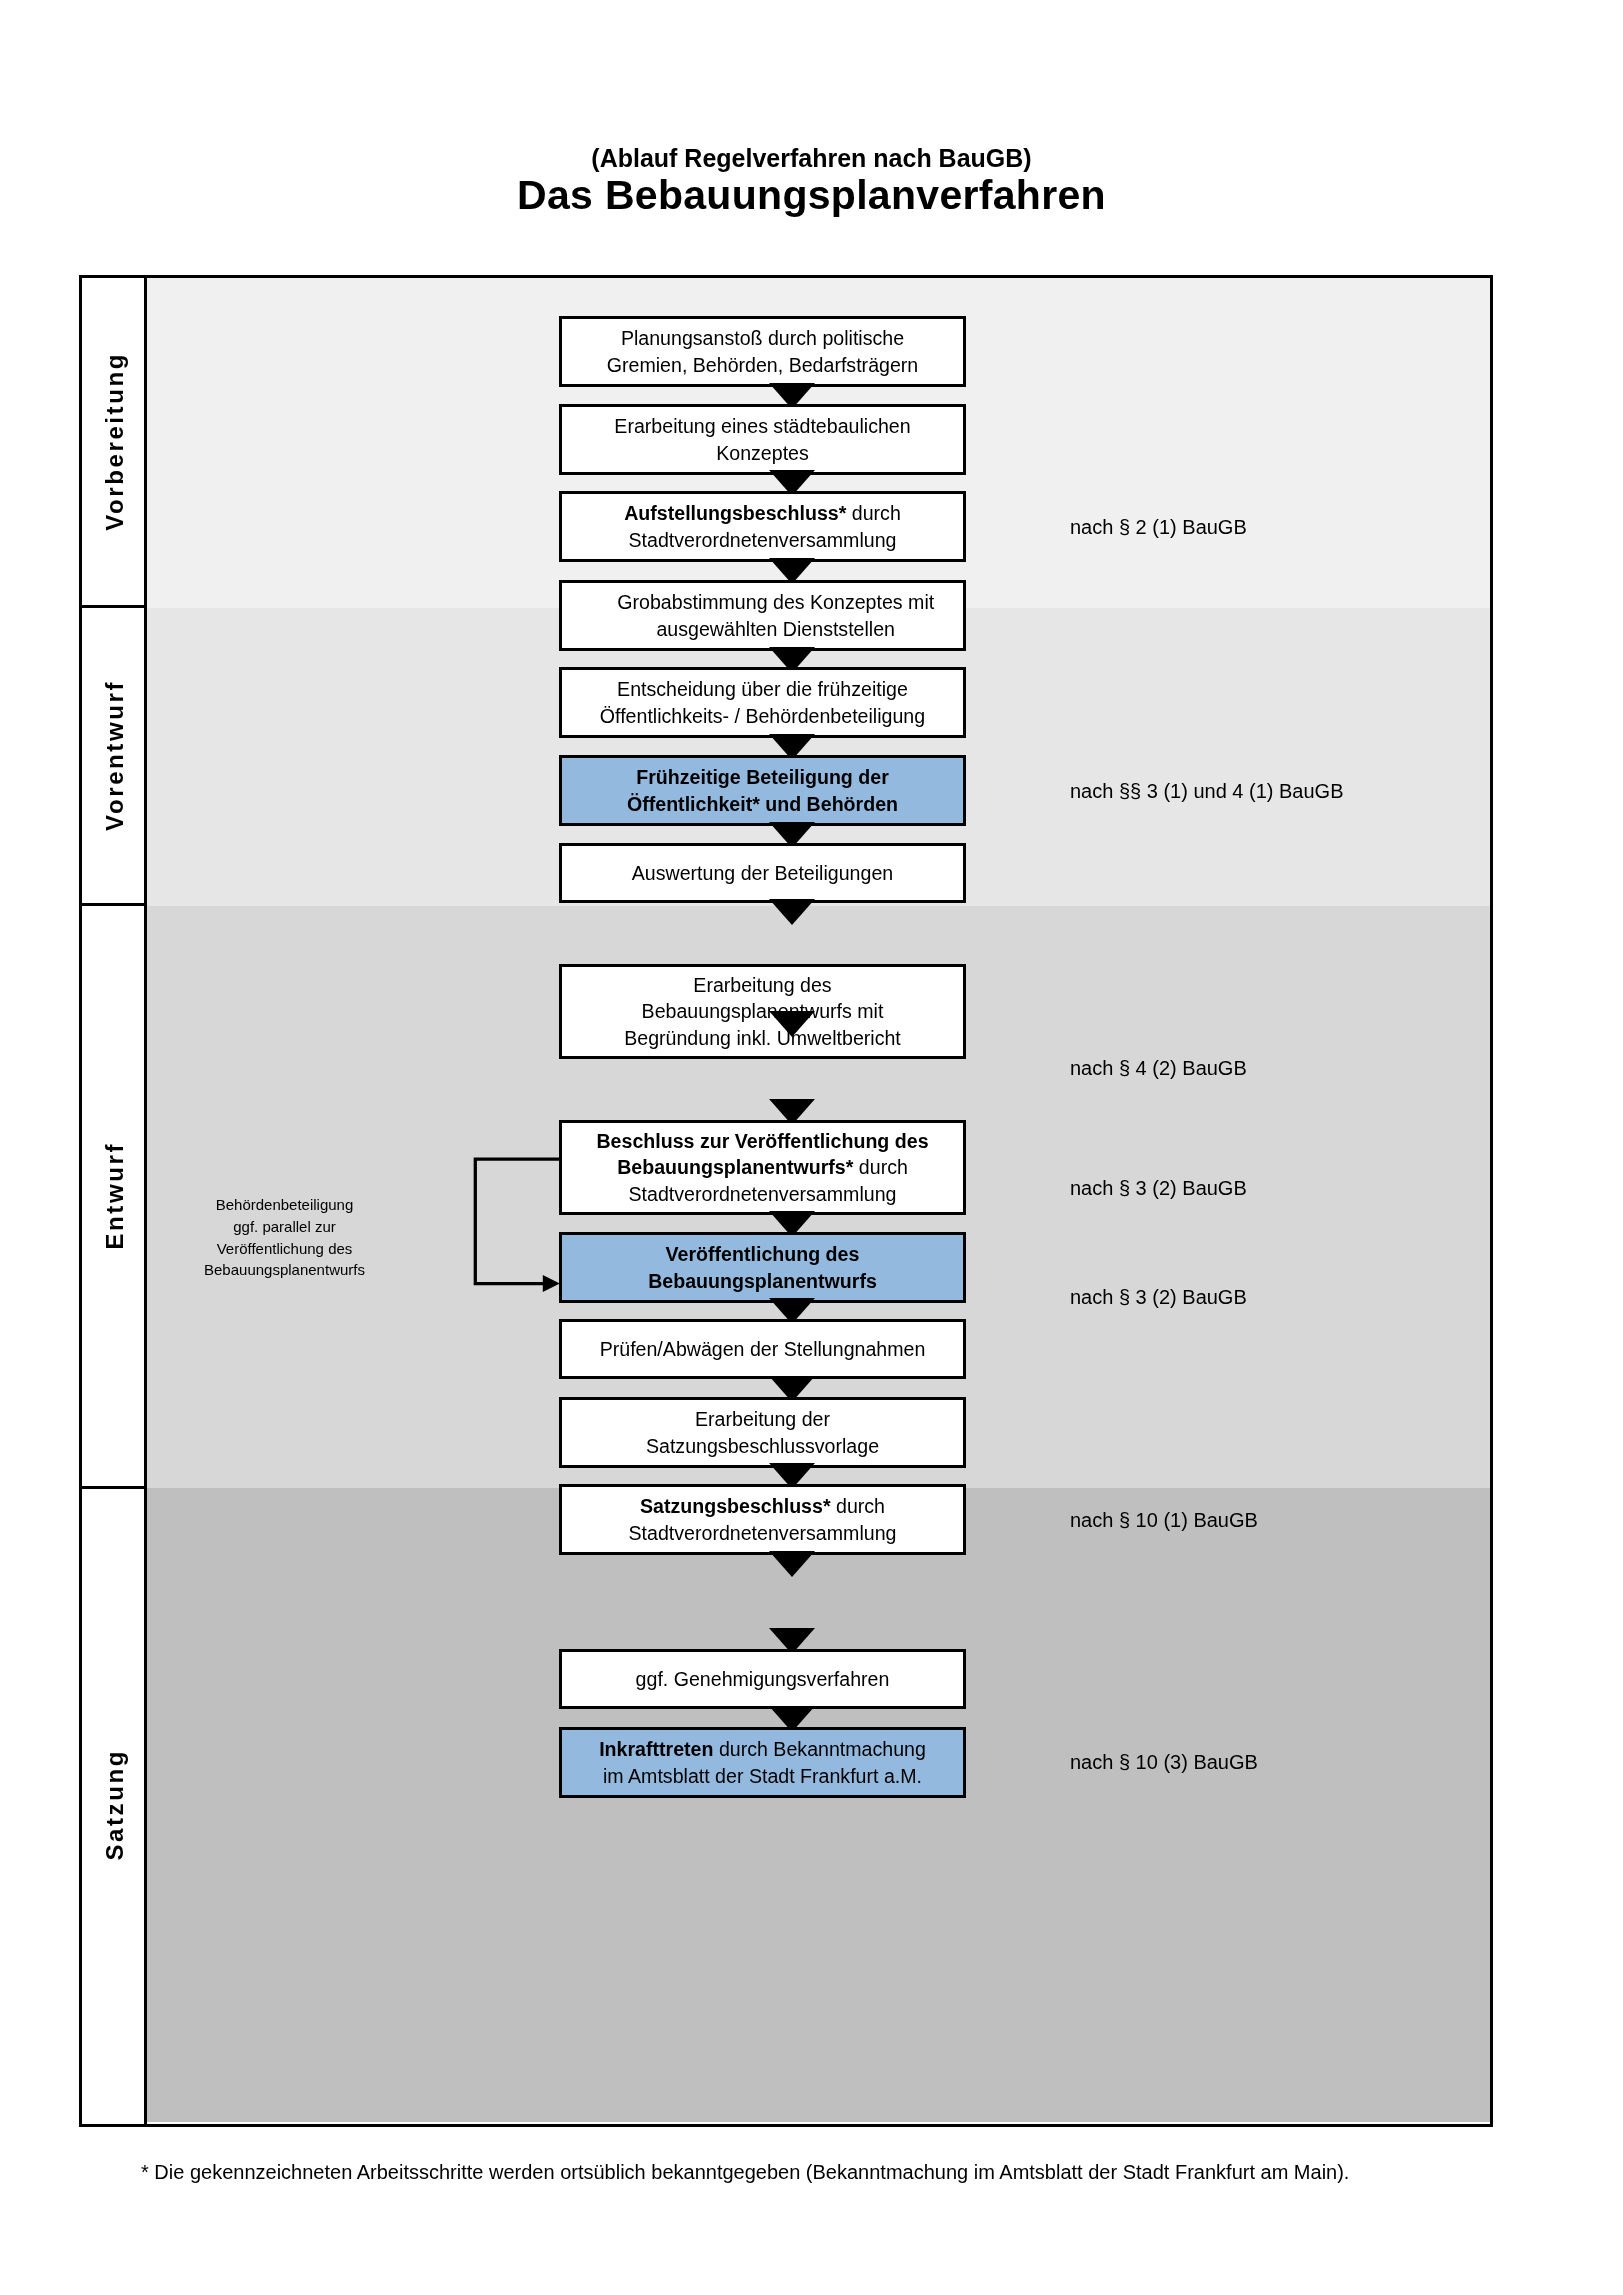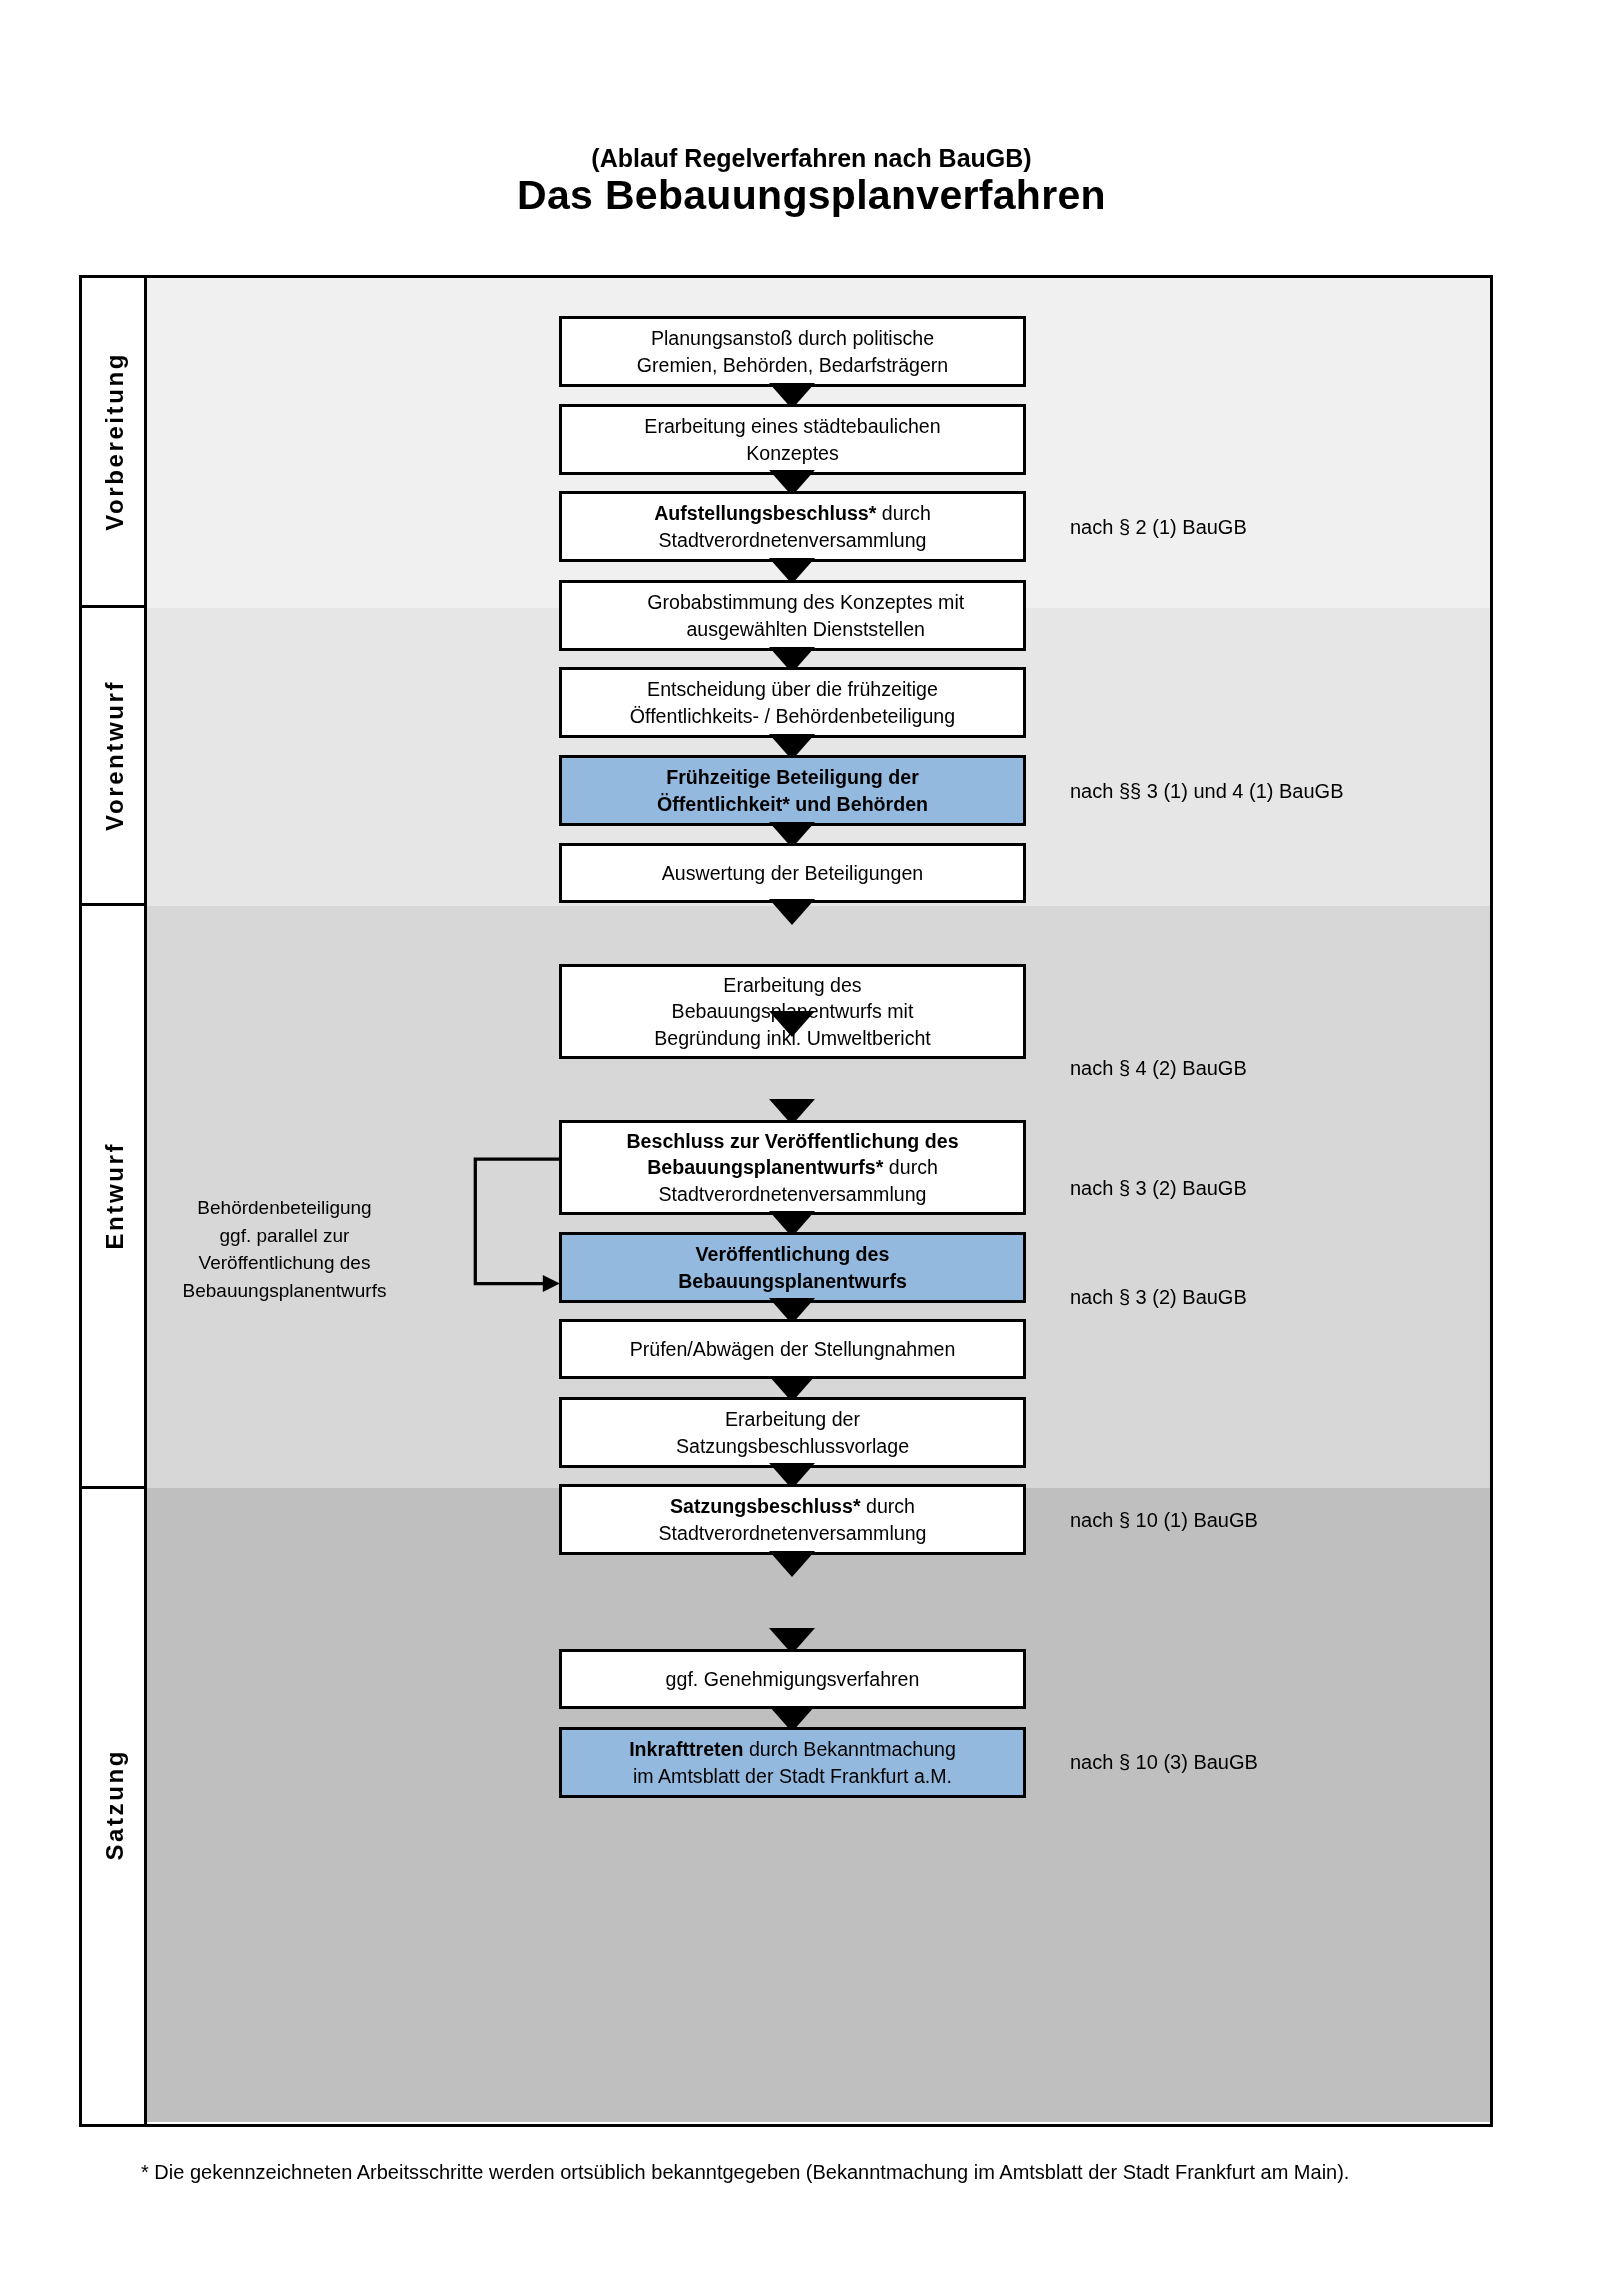--- a/index.html
+++ b/index.html
@@ -41,21 +41,21 @@
     font-size:24px;font-weight:bold;letter-spacing:2.6px;white-space:nowrap;
   }
 
   
   .band{position:absolute;left:65px;right:0;box-sizing:border-box;}
 
   
   .fbox{
     position:absolute;
     left:477px;           
-    width:467px;
+    width:407px;
     border:3.3px solid #000;
     box-sizing:border-box;
     background:#ffffff;
     display:flex;align-items:center;justify-content:center;
     text-align:center;
     font-size:19.6px;line-height:1.35;
     padding:2.6px 6.5px;
   }
   .fbox.blue{background:#94b9de;}
   .fbox b{font-weight:bold;text-align:center;}
@@ -72,21 +72,21 @@
 
   
   .legal{
     position:absolute;left:988px;
     font-size:20px;white-space:nowrap;
   }
 
   
   #side-note{
     position:absolute;left:65px;width:275px;
-    text-align:center;font-size:19px;line-height:1.45;
+    text-align:center;font-size:15px;line-height:1.45;
   }
 
   
   #bypass{position:absolute;left:0;top:0;width:100%;height:100%;pointer-events:none;}
 
   
   #footnote{
     position:absolute;left:141px;top:2157px;width:1352px;
     font-size:20px;line-height:1.5;
   }

